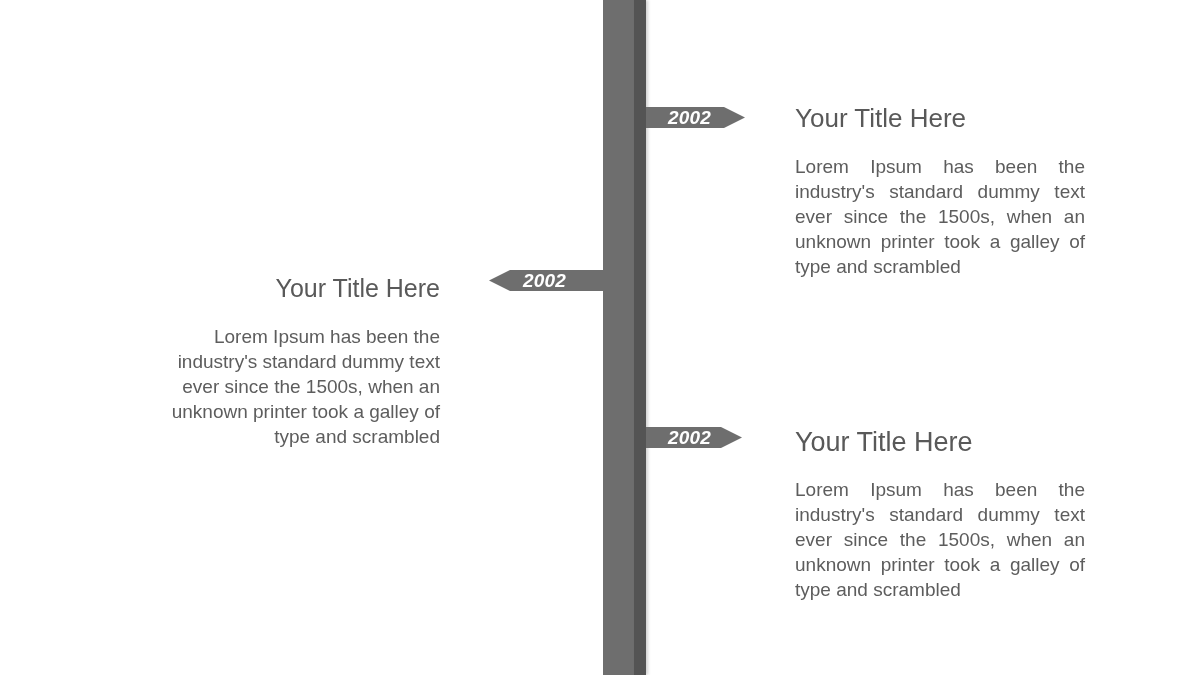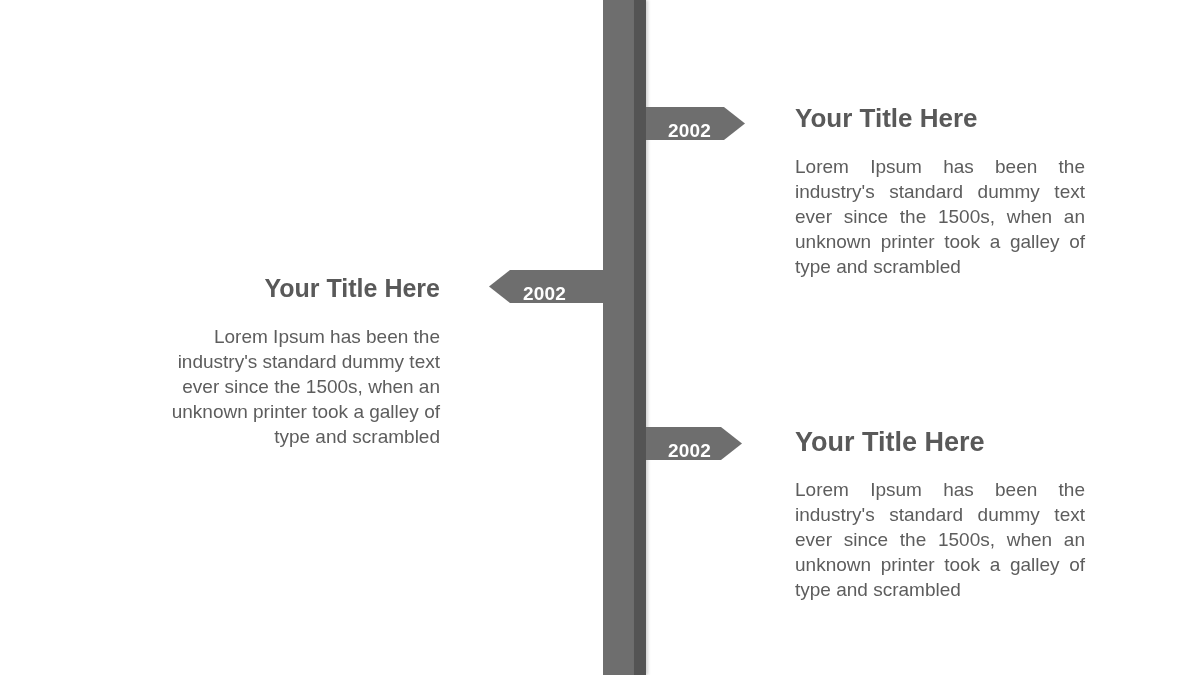--- a/index.html
+++ b/index.html
@@ -35,25 +35,26 @@
   .spine-dark {
     left: 634px;
     width: 12px;
     background: #545454;
     box-shadow: 2px 0 3px rgba(0,0,0,0.18);
   }
 
   
   .year-tab {
     position: absolute;
-    height: 33px;
+    height: 21px;
     background: #6e6e6e;
     display: flex;
-    align-items: flex-end;
+    align-items: center;
     box-sizing: border-box;
+    font-style: italic;
   }
   .year-tab .year-label {
     color: #ffffff;
     font-size: 19px;
     font-weight: bold;
     letter-spacing: 0.2px;
     line-height: 1;
     white-space: nowrap;
   }
 
@@ -75,21 +76,21 @@
   .tab-top    { left: 646px; top: 107px;  width: 99px; }
   .tab-middle { left: 489px; top: 270px;  width: 114px; }
   .tab-bottom { left: 646px; top: 427px;  width: 96px; }
 
   
   .entry {
     position: absolute;
   }
   .entry-title {
     color: #595959;
-    font-weight: bold;
+    font-weight: normal;
     line-height: 1.15;
     margin: 0;
     white-space: nowrap;
   }
   .entry-body {
     color: #5d5d5d;
     font-size: 19px;
     line-height: 1.32;
     margin: 0;
   }

